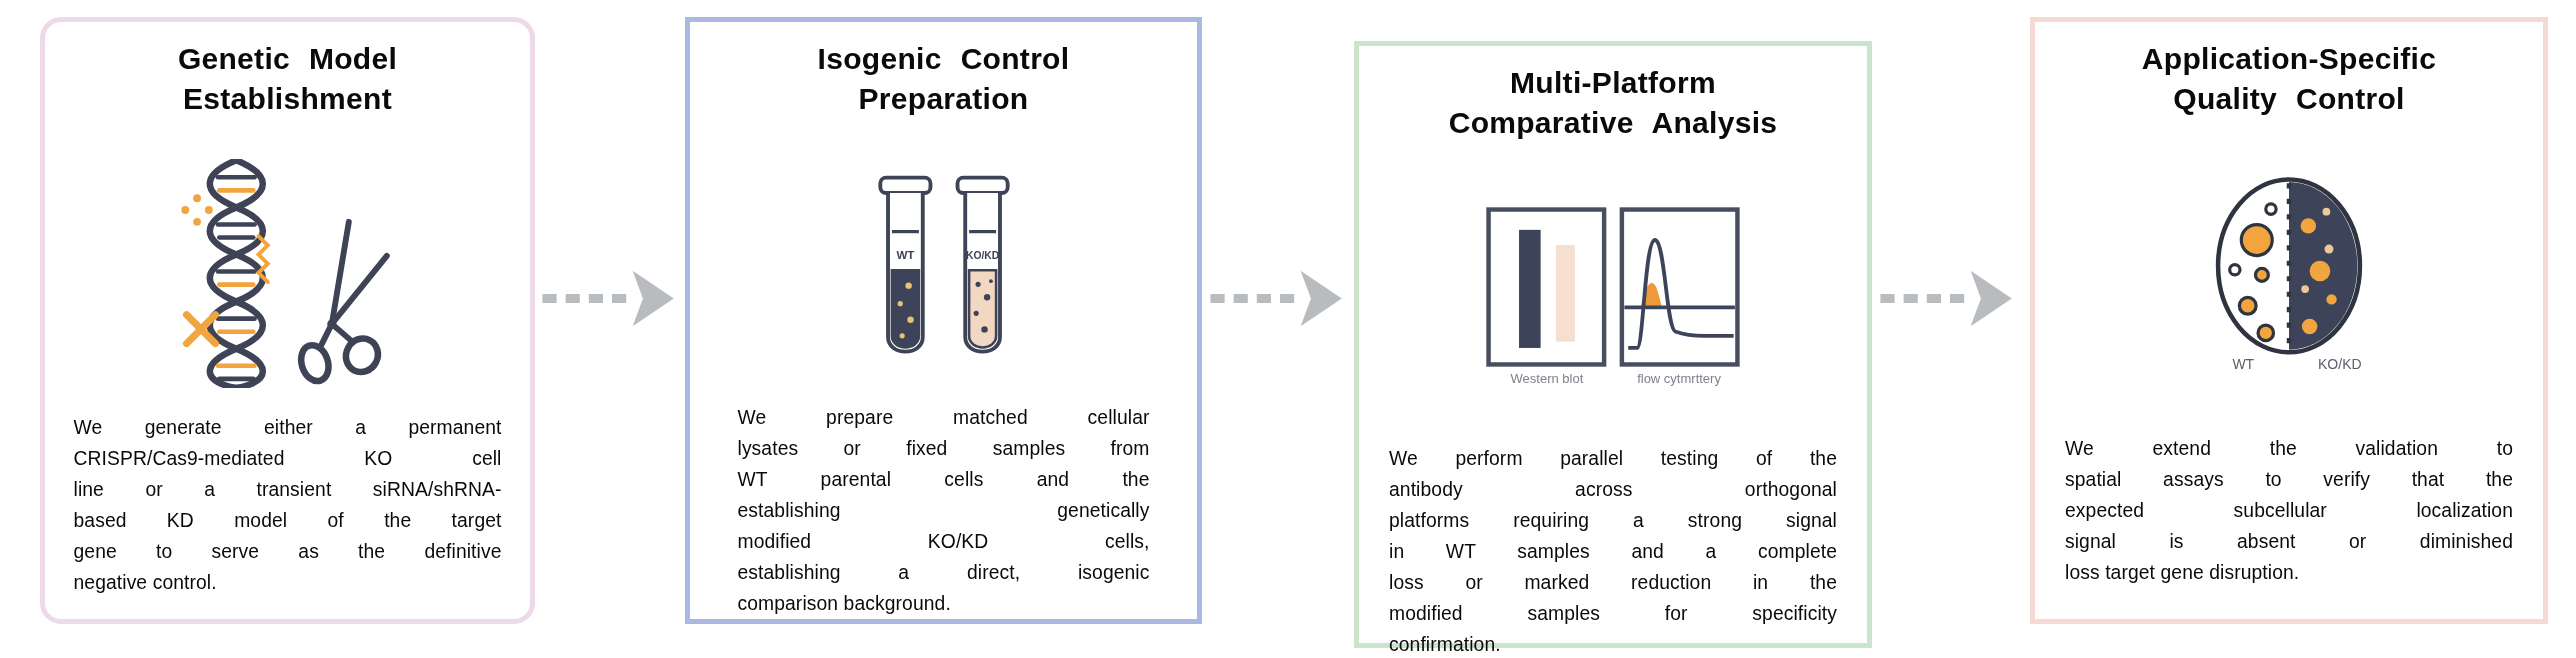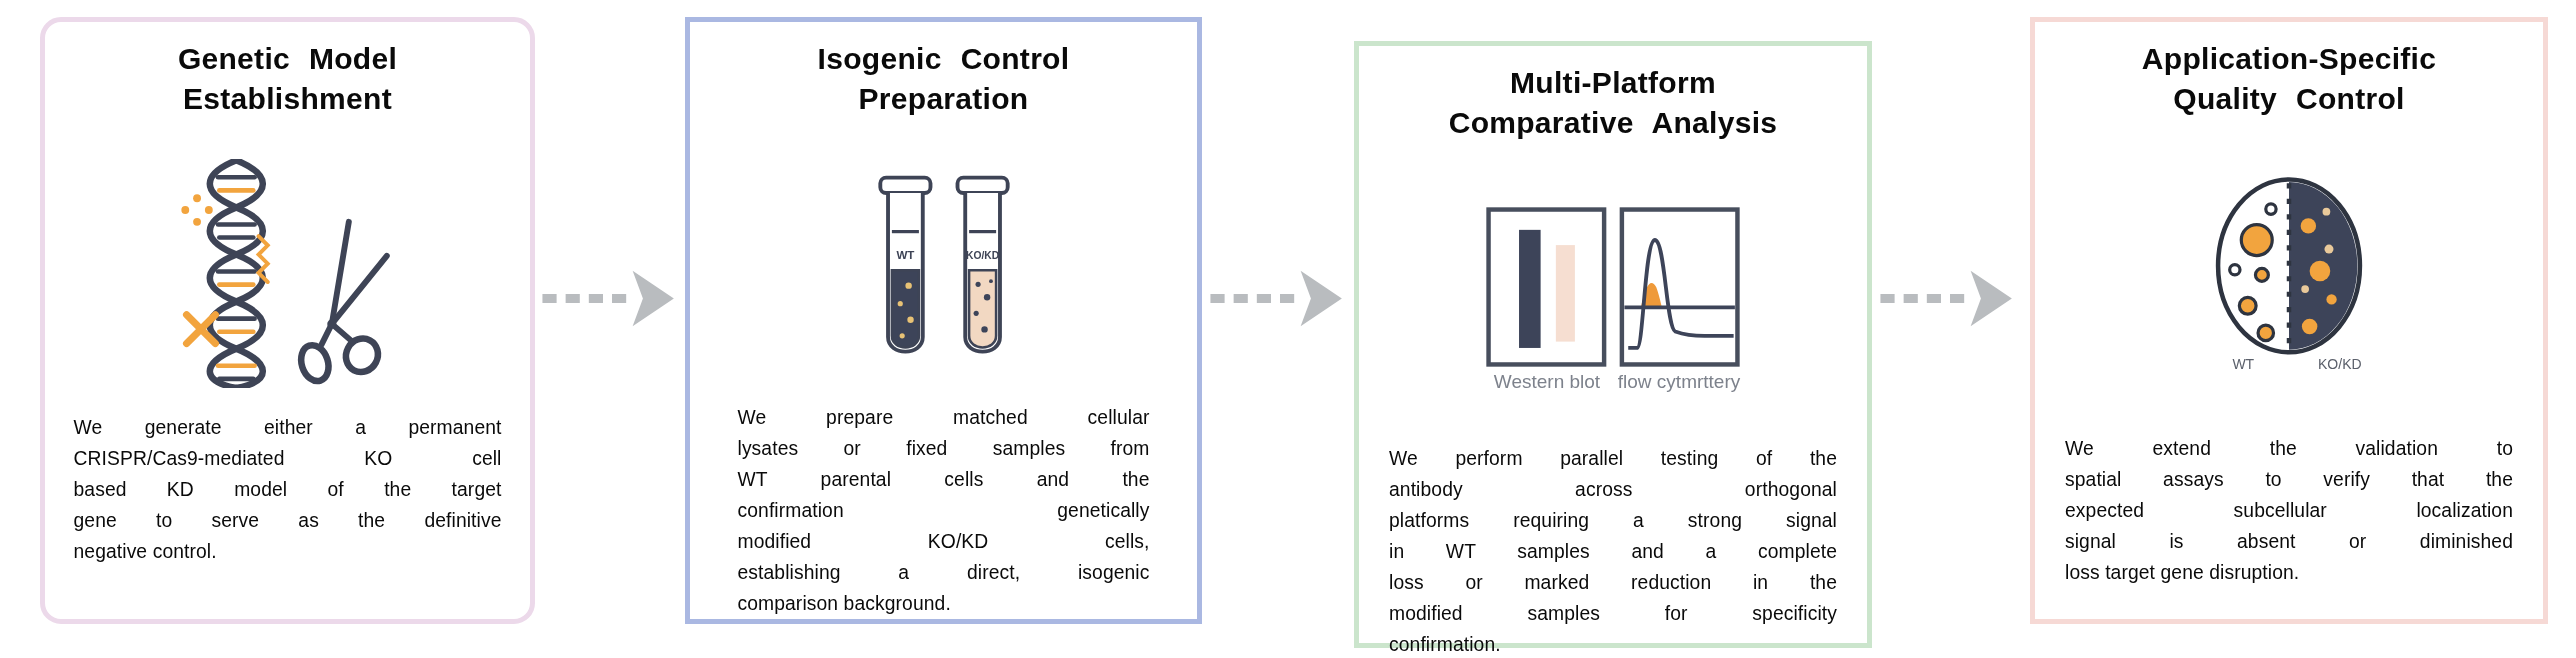--- a/index.html
+++ b/index.html
@@ -36,21 +36,21 @@
   .p2 .desc { top:397px; width:448px; }
   .p3 .desc { top:411px; width:448px; }
   .desc-line { text-align:justify; text-align-last:justify; }
   .desc-line:last-child { text-align-last:left; }
 
   .caption-row { position:absolute; left:0; right:0; }
   .p2 .caption-row { top:325px; }
   .p3 .caption-row { top:334px; }
   .caption {
     position:absolute; transform:translateX(-50%); white-space:nowrap;
-    color:#7d828c; font-size:19px;
+    color:#7d828c; font-size:13px;
   }
   .p3 .caption { color:#5b606b; font-size:14px; }
   .cap-a { left:37%; }
   .cap-b { left:63%; }
   .p3 .cap-a { left:41%; }
   .p3 .cap-b { left:60%; }
 
   .arrow { position:absolute; top:259px; width:143px; height:79px; }
   .arrow.a0 { left:536px; }
   .arrow.a1 { left:1204px; }
@@ -108,20 +108,21 @@
           <line x1="232" y1="252" x2="262" y2="278" stroke-width="9"></line>
           <ellipse cx="206" cy="312" rx="20" ry="28" stroke-width="10" transform="rotate(-18 206 312)"></ellipse>
           <ellipse cx="278" cy="300" rx="24" ry="26" stroke-width="10" transform="rotate(28 278 300)"></ellipse>
         </g>
         <circle cx="232" cy="252" r="7" fill="#3e4456"></circle>
       </svg>
     </div>
     <div class="desc">
         <div class="desc-line">We generate either a permanent</div>
         <div class="desc-line">CRISPR/Cas9-mediated KO cell</div>
+        <div class="desc-line">line or a transient siRNA/shRNA-</div>
         <div class="desc-line">based KD model of the target</div>
         <div class="desc-line">gene to serve as the definitive</div>
         <div class="desc-line">negative control.</div>
       </div>
   </section>
 
   <svg class="arrow a0" viewBox="0 0 222 122">
     <line x1="10" y1="61" x2="150" y2="61" stroke="#b9bcbf" stroke-width="14" stroke-dasharray="22 14"></line>
     <polygon points="150,18 214,61 150,104 166,61" fill="#b9bcbf"></polygon>
   </svg>
@@ -157,21 +158,21 @@
           <circle cx="165" cy="215" r="4"></circle>
             <circle cx="178" cy="240" r="5"></circle>
           <circle cx="188" cy="165" r="3"></circle>
         </g>
       </svg>
     </div>
     <div class="desc">
         <div class="desc-line">We prepare matched cellular</div>
         <div class="desc-line">lysates or fixed samples from</div>
         <div class="desc-line">WT parental cells and the</div>
-        <div class="desc-line">confirmation genetically</div>
+        <div class="desc-line">establishing genetically</div>
         <div class="desc-line">modified KO/KD cells,</div>
         <div class="desc-line">establishing a direct, isogenic</div>
         <div class="desc-line">comparison background.</div>
       </div>
   </section>
 
   <svg class="arrow a1" viewBox="0 0 222 122">
     <line x1="10" y1="61" x2="150" y2="61" stroke="#b9bcbf" stroke-width="14" stroke-dasharray="22 14"></line>
     <polygon points="150,18 214,61 150,104 166,61" fill="#b9bcbf"></polygon>
   </svg>

